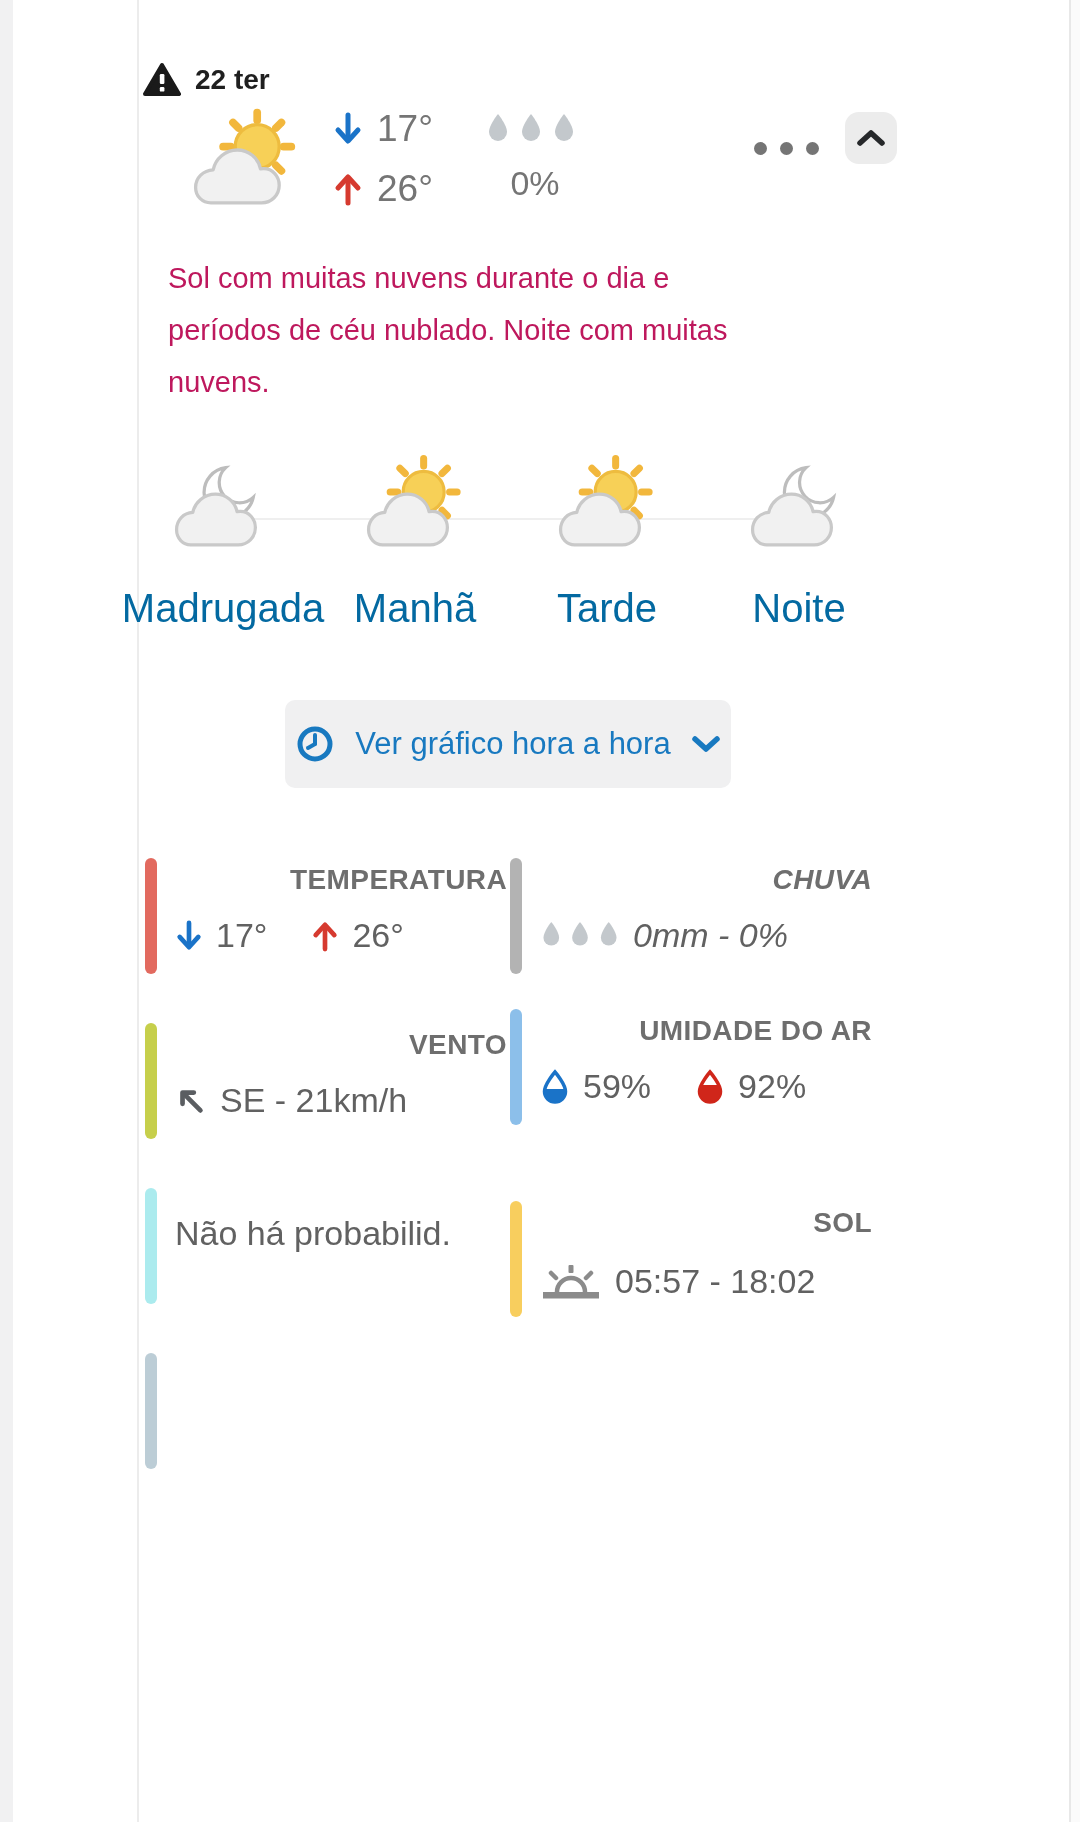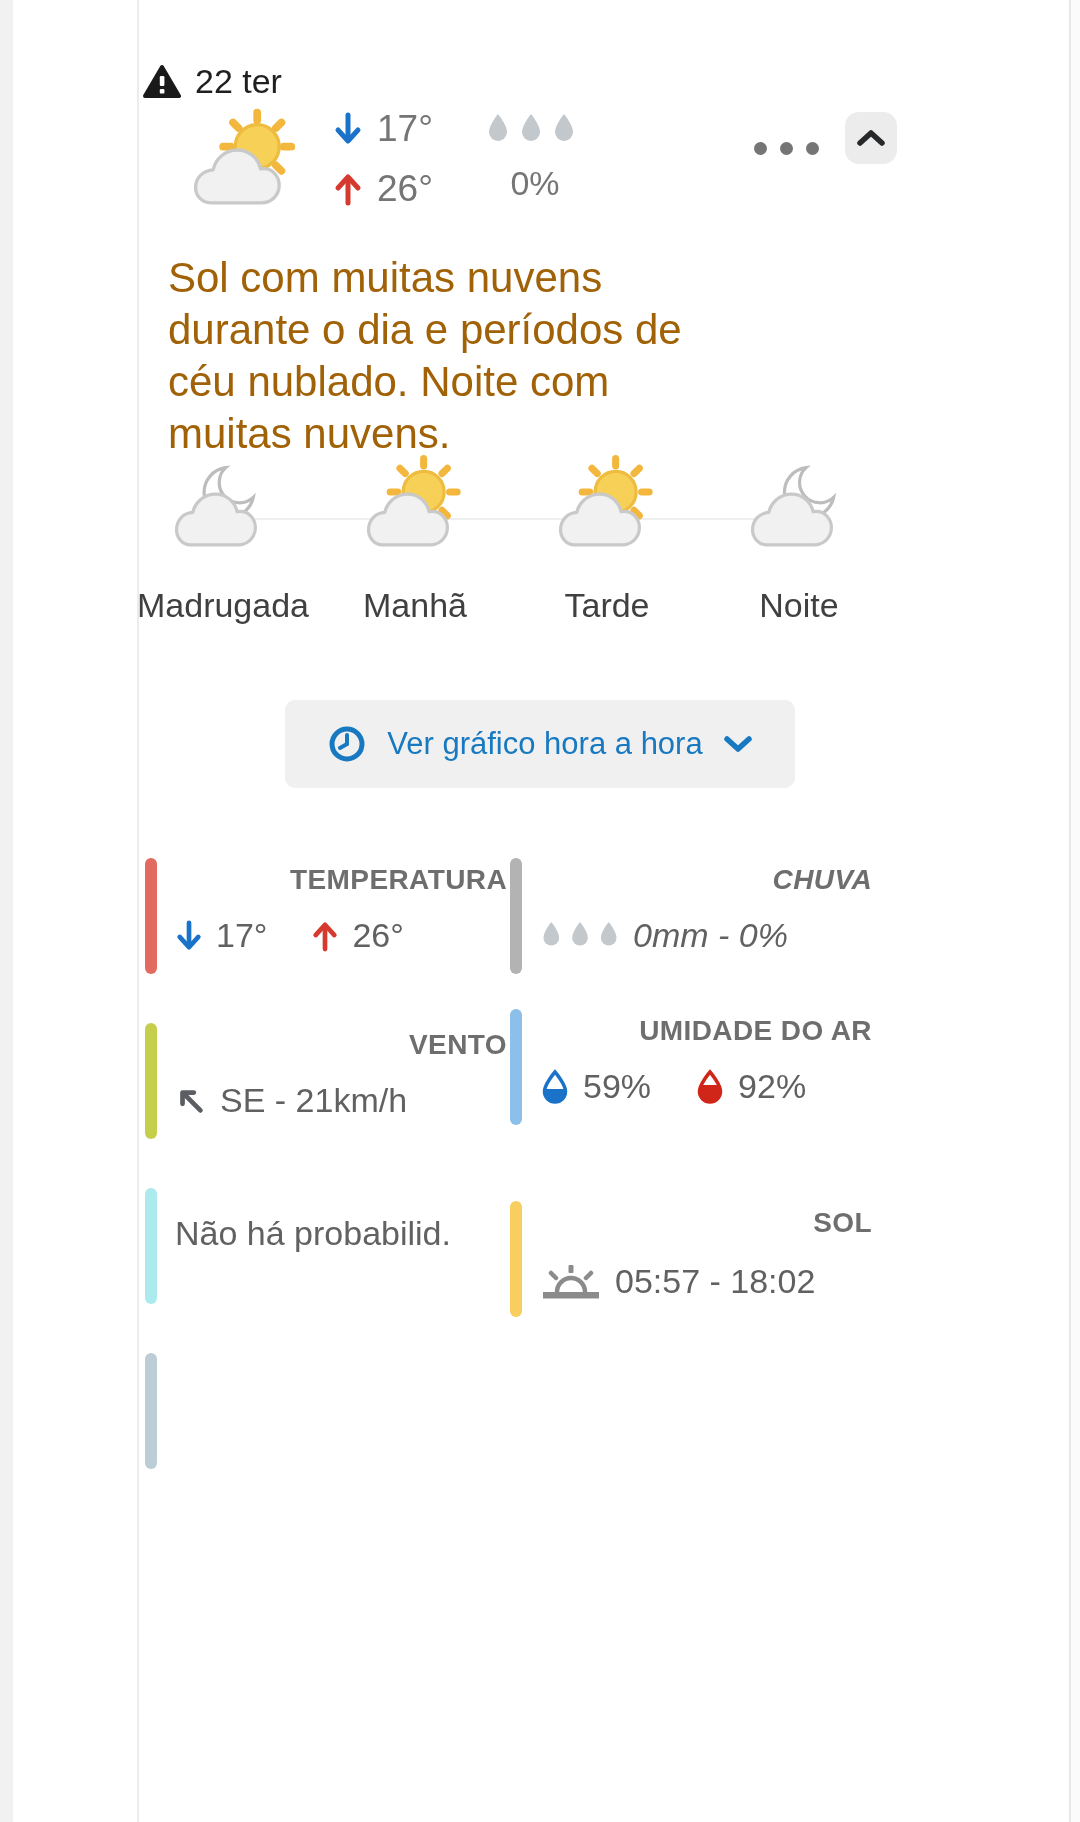--- a/index.html
+++ b/index.html
@@ -11,46 +11,46 @@
     overflow:hidden;
   }
   .left-strip { position:absolute; left:0; top:0; width:13px; height:100%; background:#f1f1f2; }
   .side-col   { position:absolute; left:13px; top:0; width:126px; height:100%; background:#ffffff; border-right:2px solid #ececec; }
   .right-strip{ position:absolute; right:0; top:0; width:11px; height:100%; background:#fbfbfb; border-left:2px solid #e8e8e8; }
 
   .content { position:absolute; left:141px; top:0; width:927px; height:100%; }
 
   
   .day-header { position:absolute; left:2px; top:62px; display:flex; align-items:center; gap:14px; }
-  .day-header .date { font-size:34px; font-weight:400; color:#1f1f1f; }
+  .day-header .date { font-size:28px; font-weight:700; color:#1f1f1f; }
 
   
   .current-row { position:absolute; left:0; top:106px; width:927px; height:120px; }
   .big-icon { position:absolute; left:48px; top:0; }
   .temp-col { position:absolute; left:192px; top:2px; display:flex; flex-direction:column; gap:18px; }
   .temp-line { display:flex; align-items:center; gap:14px; font-size:37px; color:#757575; }
   .precip-col { position:absolute; left:344px; top:6px; width:100px; text-align:center; }
   .precip-col .pct { margin-top:16px; font-size:34px; color:#757575; }
   .dots { position:absolute; left:603px; top:26px; display:flex; gap:13px; padding:10px; cursor:pointer; }
   .dots i { width:13px; height:13px; border-radius:50%; background:#757575; }
   .collapse-btn { position:absolute; left:704px; top:6px; width:52px; height:52px; border:none; border-radius:14px;
     background:#ececec; display:flex; align-items:center; justify-content:center; cursor:pointer; }
 
   
-  .summary { position:absolute; left:27px; top:252px; width:565px; font-size:42px; line-height:52px; color:#a16207; }
+  .summary { position:absolute; left:27px; top:252px; width:565px; font-size:29px; line-height:52px; color:#be185d; }
 
   
   .periods { position:absolute; left:0; top:452px; width:740px; }
   .periods .line { position:absolute; left:80px; right:60px; top:66px; height:2px; background:#efefef; }
   .period-row { display:flex; justify-content:space-between; position:relative; }
   .period { width:164px; display:flex; flex-direction:column; align-items:center; }
-  .period .plabel { margin-top:26px; font-size:34px; color:#404040; }
-
-  
-  .hourly-btn { position:absolute; left:144px; top:700px; width:510px; height:88px; border:none; border-radius:10px;
+  .period .plabel { margin-top:26px; font-size:40px; color:#0369a1; }
+
+  
+  .hourly-btn { position:absolute; left:144px; top:700px; width:446px; height:88px; border:none; border-radius:10px;
     background:#f0f0f1; display:flex; align-items:center; justify-content:center; gap:20px; cursor:pointer; }
   .hourly-btn .blabel { font-size:31px; font-weight:500; color:#1879c0; }
 
   
   .details { position:absolute; left:0; top:858px; width:927px; }
   .tile { position:absolute; width:362px; height:116px;text-align:right; }
   .tile .bar { position:absolute; left:0; top:0; width:12px; height:116px; border-radius:7px; background:#ccc; }
   .tile .tbody { margin-left:30px; padding-top:6px; }
   .tlabel { font-size:28px; font-weight:bold; color:#6e6e6e; letter-spacing:0.4px; }
   .tvalue { margin-top:20px; display:flex; align-items:center; gap:13px; font-size:34px; color:#616161; white-space:nowrap; }

